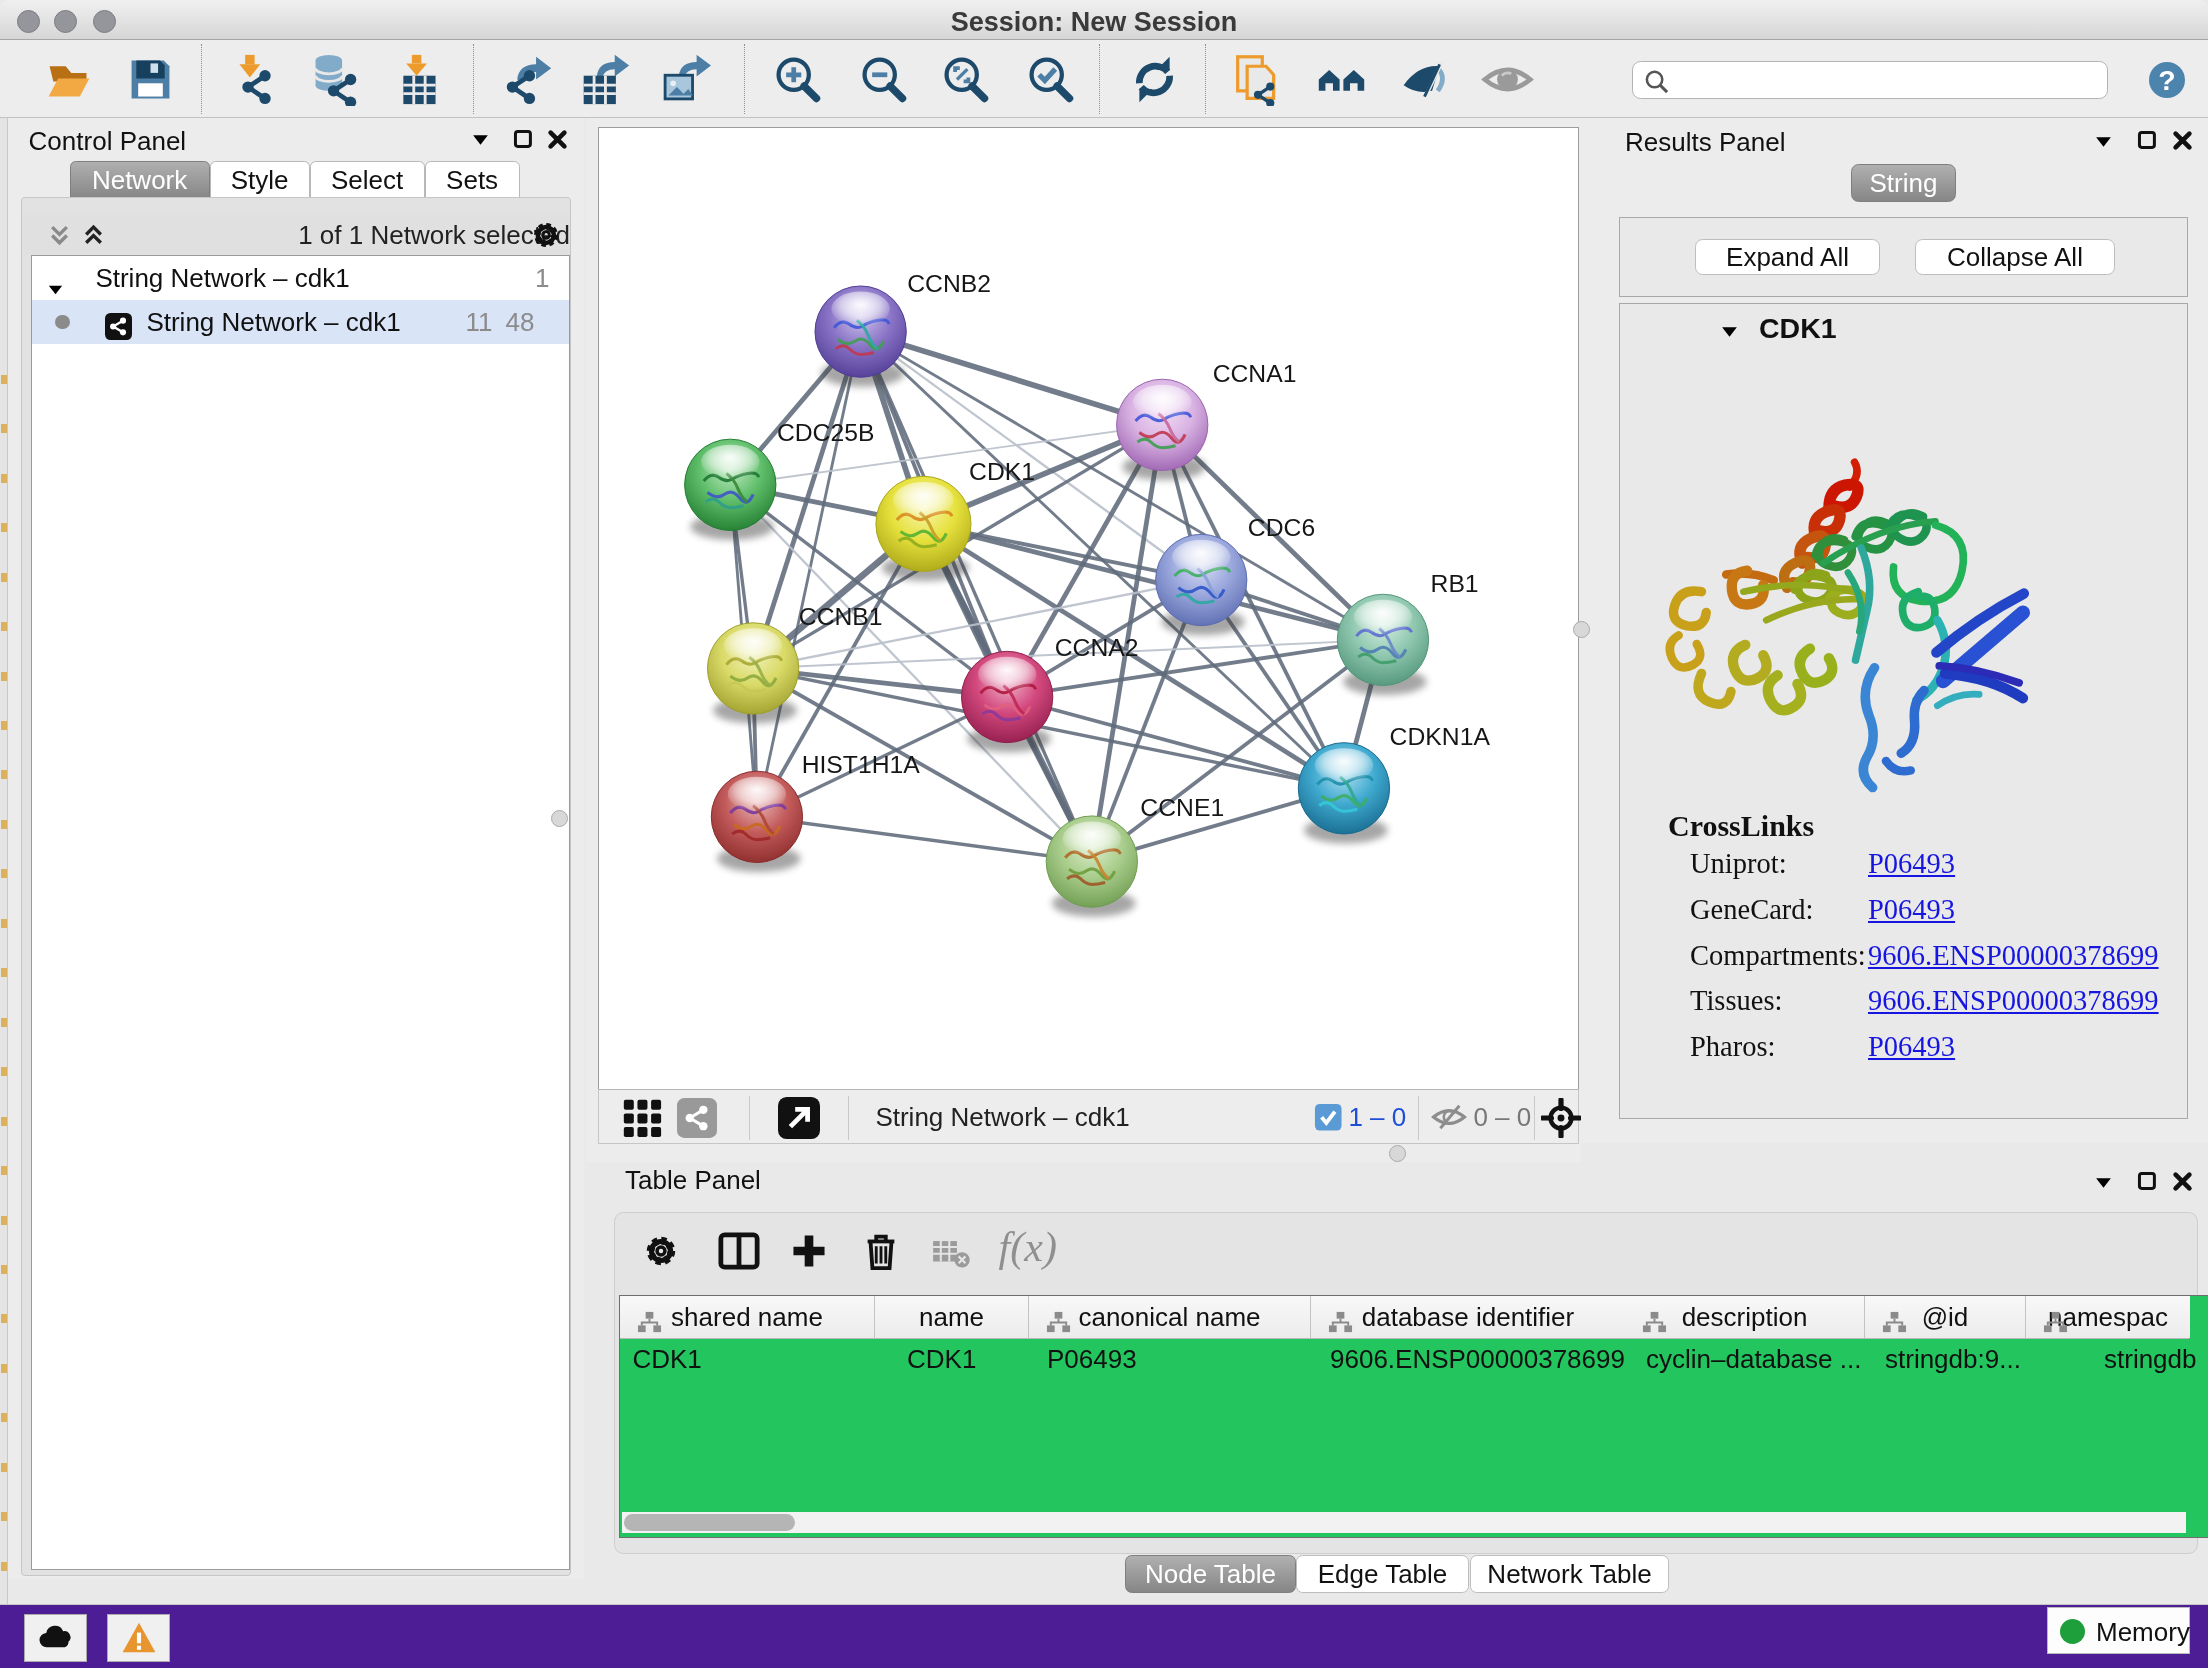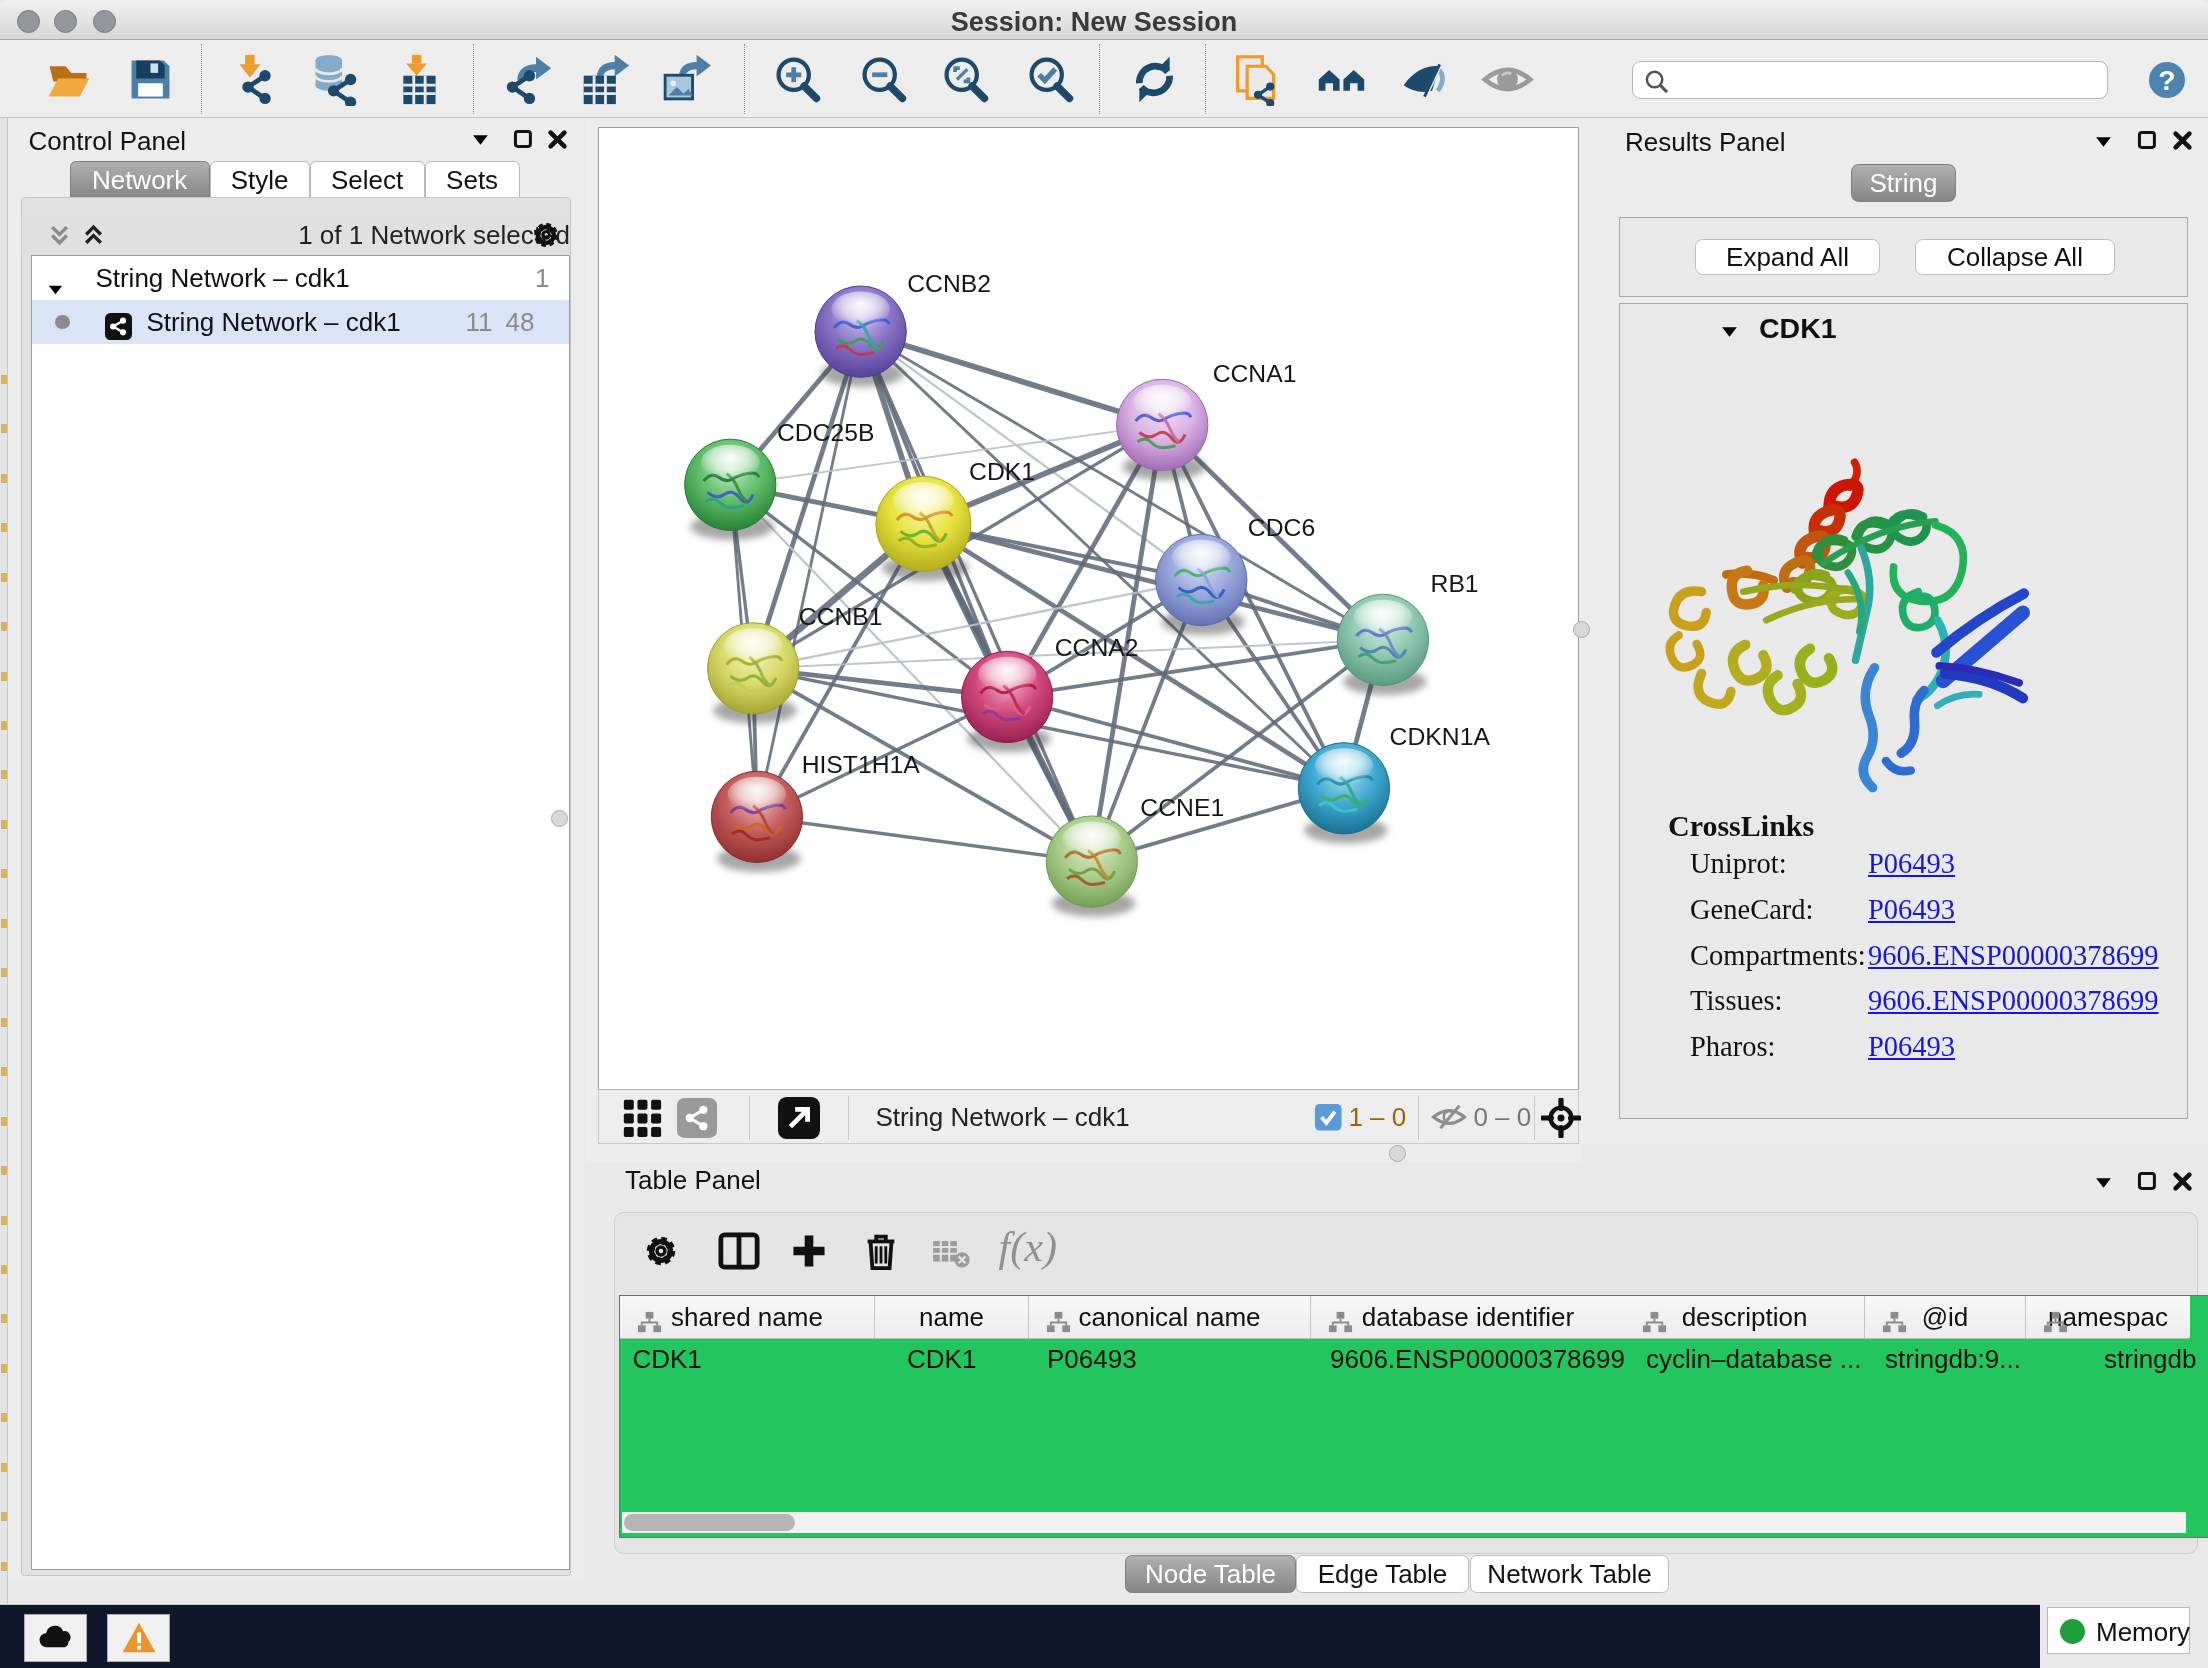--- a/index.html
+++ b/index.html
@@ -29,21 +29,21 @@
 .btn{position:absolute;background:#fff;border:1px solid #bdbdbd;border-radius:7.6px;font-size:26px;color:#111;text-align:center}
 #rcontent{position:absolute;background:#efefef;border:1px solid #b4b4b4}
 .serif{font-family:"Liberation Serif",serif}
 .clink{color:#1616e0;text-decoration:underline}
 #tpanel{position:absolute;left:586px;top:1162px;width:1623px;height:441px;background:#e9e9e9}
 #tp-round{position:absolute;left:27.6px;top:50px;width:1584px;height:342px;background:#e4e4e4;border:1px solid #cdcdcd;border-radius:9.5px}
 #tbl{position:absolute;left:33px;top:133px;width:1745px;height:243px;background:#22c55e;border:1.9px solid #6e6e6e}
 .th{position:absolute;top:0;height:42px;border-right:1px solid #c3c3c3;font-size:26px;color:#111;text-align:center;line-height:42px;background:linear-gradient(#f8f8f8,#ececec)}
 .td{position:absolute;top:44px;height:38px;font-size:26px;color:#111;line-height:38px}
 .ttab{position:absolute;top:0;height:38px;border:1px solid #bdbdbd;background:#fff;font-size:26px;color:#111;text-align:center;line-height:36px;border-radius:6.7px}
-#statusbar{position:absolute;left:0;top:1604px;width:2040px;height:65px;background:#0f172a;border-top:1px solid #c6c6c6}
+#statusbar{position:absolute;left:0;top:1604px;width:2208px;height:65px;background:#4c1d95;border-top:1px solid #c6c6c6}
 .sbtn{position:absolute;top:8.6px;width:63px;height:48px;background:#f0f0f0;border:1px solid #ababab}
 .nlab{font-size:26px;fill:#161616;font-family:"Liberation Sans",sans-serif}
 .gray{color:#8b8b8b}
 </style></head>
 <body>
 <div id="titlebar">
 <div class="tl" style="left:17px"></div>
 <div class="tl" style="left:54px"></div>
 <div class="tl" style="left:93px"></div>
 <div id="title">Session: New Session</div>
@@ -585,21 +585,21 @@
 <div style="position:absolute;left:179px;top:6.7px;width:42px;height:42px"><svg viewBox="0 0 44 44" style="width:100%;height:100%">
           <rect x="0" y="0" width="44" height="44" rx="9" fill="#111"></rect>
           <path d="M13,31 L29,15 M18,13 h13 v13" stroke="#fff" stroke-width="5" fill="none"></path>
         </svg></div>
 <div class="nbsep" style="left:249px"></div>
 <div style="position:absolute;left:276px;top:12.4px;font-size:26px;color:#222">String Network – cdk1</div>
 <div style="position:absolute;left:715px;top:13.3px;width:28.5px;height:28.5px"><svg viewBox="0 0 30 30" style="width:100%;height:100%">
           <rect x="1" y="1" width="28" height="28" rx="5" fill="#5b9bd5"></rect>
           <path d="M8,15 l5,6 9,-12" stroke="#fff" stroke-width="4" fill="none"></path>
         </svg></div>
-<div style="position:absolute;left:749px;top:12.4px;font-size:26px;color:#a16207">1 – 0</div>
+<div style="position:absolute;left:749px;top:12.4px;font-size:26px;color:#1d4ed8">1 – 0</div>
 <div class="nbsep" style="left:819px"></div>
 <div style="position:absolute;left:831px;top:12.4px;width:38px;height:30px"><svg viewBox="0 0 44 34" style="width:100%;height:100%">
           <path d="M4,17 Q22,2 40,17 Q22,32 4,17 z" fill="none" stroke="#8d8d8d" stroke-width="3.6"></path>
           <path d="M18,22 a7,7 0 0 1 10,-10" stroke="#8d8d8d" stroke-width="3" fill="none"></path>
           <path d="M34,4 L12,30" stroke="#8d8d8d" stroke-width="3.4"></path>
         </svg></div>
 <div style="position:absolute;left:874px;top:12.4px;font-size:26px;color:#777">0 – 0</div>
 <div class="nbsep" style="left:935px"></div>
 <div style="position:absolute;left:942px;top:7.6px;width:40px;height:40px"><svg viewBox="0 0 46 46" style="width:100%;height:100%">
           <g stroke="#111" fill="none">

